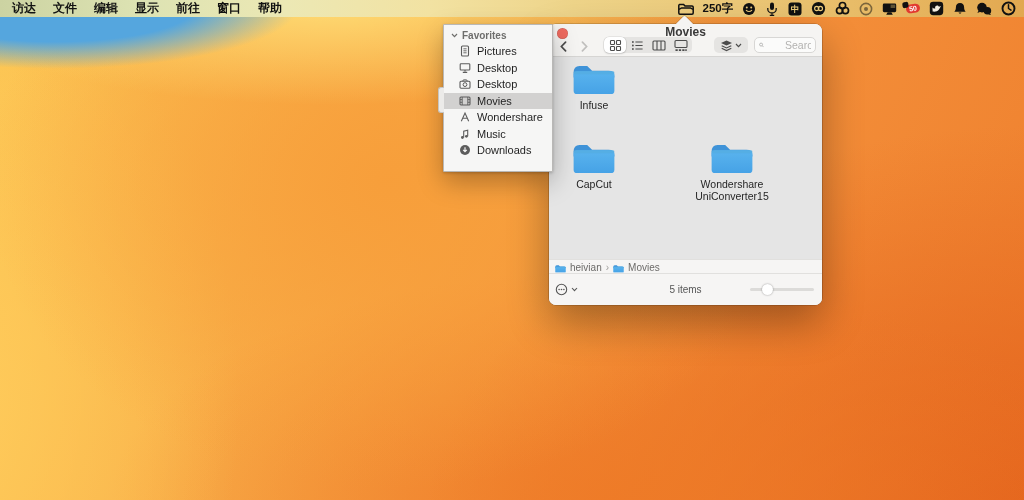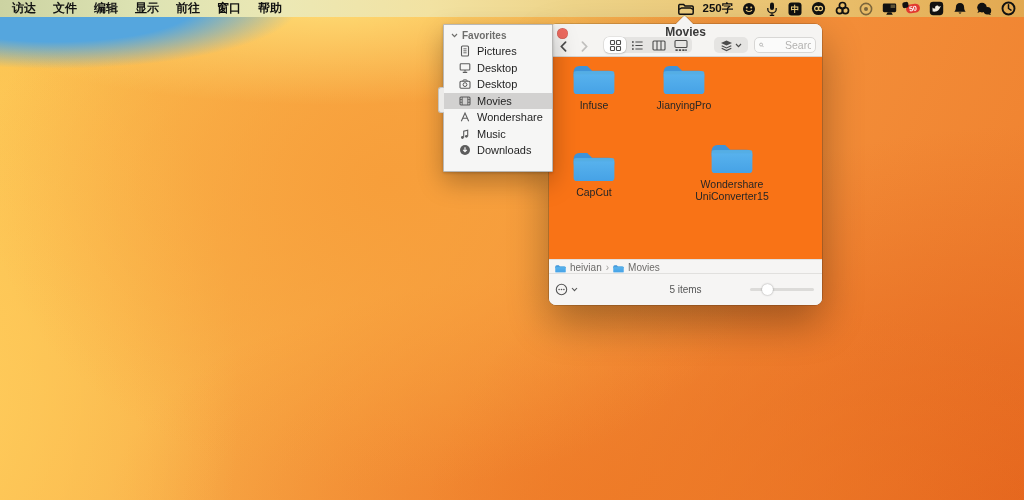--- a/index.html
+++ b/index.html
@@ -78,21 +78,21 @@
   .seg .s.sel{ background:#fff; box-shadow:0 0 0 .5px rgba(0,0,0,.12), 0 1px 2px rgba(0,0,0,.12); }
   .groupbtn{ position:absolute; left:165px; bottom:3px; width:34px; height:16px;
     background:#e5e4e2; border-radius:5px; display:flex; align-items:center; justify-content:center; gap:2px; }
   .search{ position:absolute; left:205px; bottom:3px; width:62px; height:16px;
     background:#fbfbfa; border:1px solid #d8d7d5; border-radius:5px;
     display:flex; align-items:center; gap:21px; padding:0 4px; }
   .search input{ border:none; outline:none; background:transparent; width:100%;
     font-size:10.5px; color:#444; font-family:inherit; }
   .search input::placeholder{ color:#b3b2b0; }
 
-  .content{ position:relative; flex:1; background:#f97316; }
+  .content{ position:relative; flex:1; background:#e5e5e5; }
   .folder-item{ position:absolute; width:84px; text-align:center; }
   .folder-ic{ width:44px; height:33px; margin:0 auto; display:block; }
   .folder-item .flabel{ font-size:10.5px; line-height:12px; color:#262626; margin-top:4px; }
 
   .pathbar{ height:14px; background:#f6f5f4; border-top:1px solid #e1e0de;
     display:flex; align-items:flex-end; gap:4px; padding-left:6px;
     font-size:10px; color:#6c6b69; }
   .pathbar .sep{ color:#a09f9d; font-size:10px; }
   .statusbar{ position:relative; height:32px; background:#f6f5f4; border-top:1px solid #e1e0de;
     border-radius:0 0 7px 7px; display:flex; align-items:center; justify-content:center;
@@ -358,27 +358,21 @@
     </div>
   </div>
 
   <div class="content">
     <div class="folder-item" style="left:3px; top:5px;">
       <svg class="folder-ic">
           <use href="#sym-folder"></use>
         </svg>
       <div class="flabel">Infuse</div>
     </div>
-    <div class="folder-item" style="left:93px; top:5px;">
-      <svg class="folder-ic">
-          <use href="#sym-folder"></use>
-        </svg>
-      <div class="flabel">JianyingPro</div>
-    </div>
-    <div class="folder-item" style="left:3px; top:92px;">
+    <div class="folder-item" style="left:3px; top:84px;">
       <svg class="folder-ic">
           <use href="#sym-folder"></use>
         </svg>
       <div class="flabel">CapCut</div>
     </div>
     <div class="folder-item" style="left:93px; top:84px;margin-left:48px;">
       <svg class="folder-ic">
           <use href="#sym-folder"></use>
         </svg>
       <div class="flabel">Wondershare UniConverter15</div>

